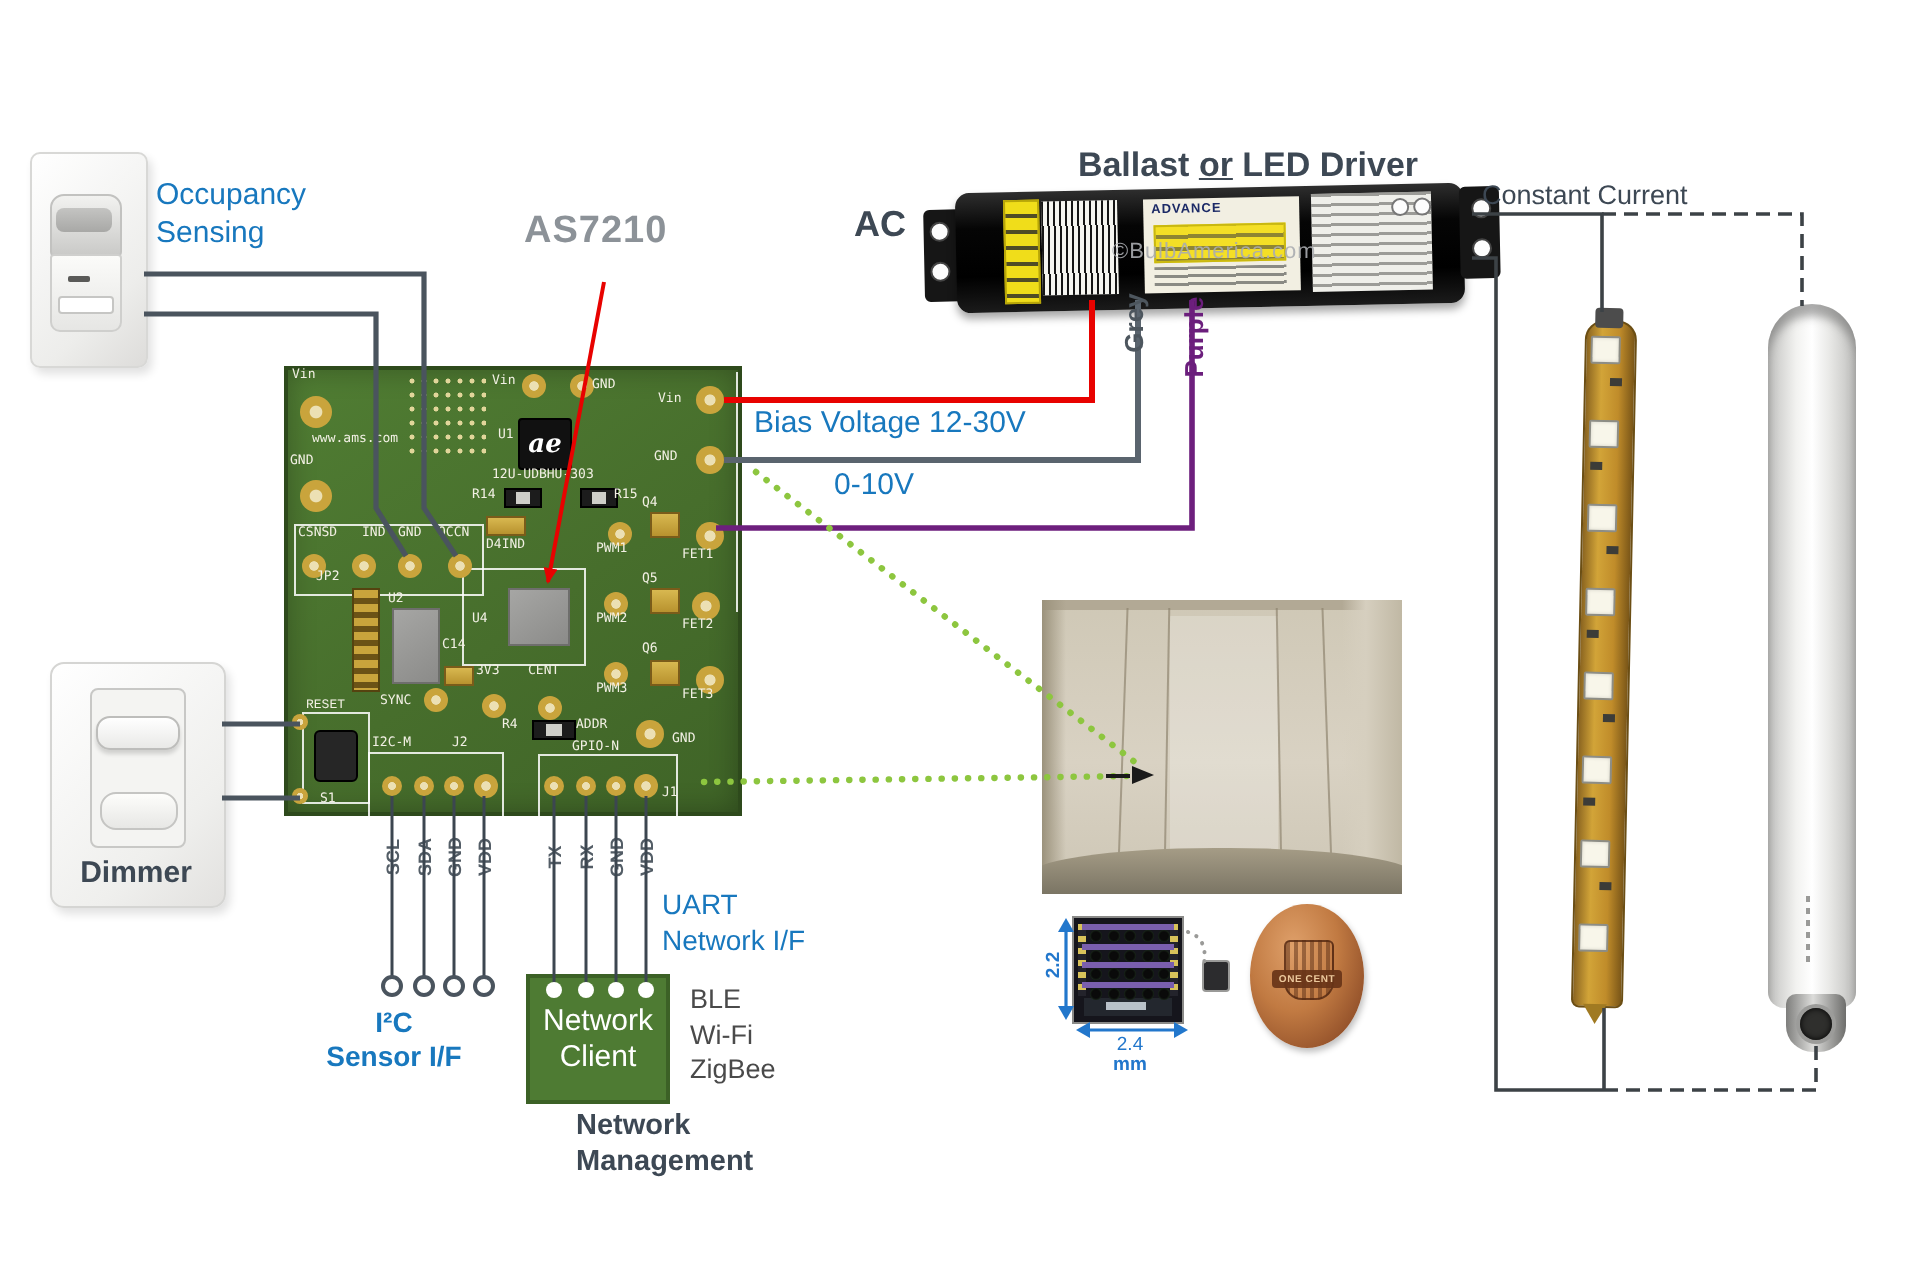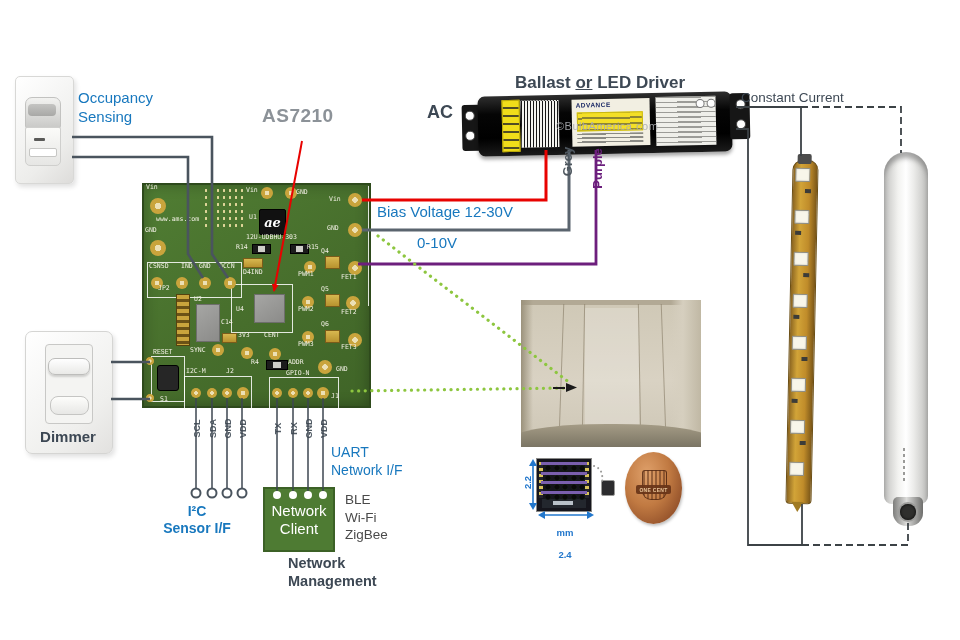--- a/index.html
+++ b/index.html
@@ -115,35 +115,35 @@
     border-radius:3px 3px 9px 9px;background:repeating-linear-gradient(90deg,rgba(90,46,22,.5) 0 2px,transparent 2px 4px);}
   #penny-band{position:absolute;left:11px;top:33px;width:35px;height:9px;background:rgba(104,52,24,.92);border-radius:2px;
     display:flex;align-items:center;justify-content:center;font-size:5px;font-weight:bold;color:#ecc89c;letter-spacing:.3px;}
   
   #netbox{left:263px;top:487px;width:72px;height:65px;background:#4E7B33;border:2px solid #3c6126;box-sizing:border-box;
     display:flex;flex-direction:column;align-items:center;justify-content:center;color:#fff;font-size:15px;line-height:18px;}
   .netdot{position:absolute;top:491px;width:8px;height:8px;border-radius:50%;background:#fff;}
   
   #occ-label{left:78px;top:88px;font-size:15px;line-height:19px;}
   #as7210{left:262px;top:105px;font-size:19px;font-weight:bold;color:#8C9298;letter-spacing:.5px;}
-  #bal-title{left:500px;top:73px;width:200px;text-align:center;font-size:17px;font-weight:bold;}
+  #bal-title{left:524px;top:73px;width:200px;text-align:center;font-size:17px;font-weight:bold;}
   #ac{left:427px;top:102px;font-size:18px;font-weight:bold;}
   #cc{left:741px;top:90px;font-size:13.5px;}
   #bias{left:377px;top:203px;font-size:15px;}
   #v010{left:417px;top:234px;font-size:15px;}
   #greylbl{left:547px;top:154px;width:40px;text-align:center;font-size:13px;font-weight:600;color:#4d565e;}
   #purplelbl{left:572px;top:161px;width:50px;text-align:center;font-size:13px;font-weight:bold;color:#6B1E7C;}
   #lum-title{left:520px;top:277px;width:166px;text-align:center;font-size:17px;font-weight:bold;}
   #dim-label{left:28px;top:428px;width:80px;text-align:center;font-size:15px;font-weight:bold;}
   #i2c-label{left:147px;top:503px;width:100px;text-align:center;font-size:14px;font-weight:bold;line-height:17px;}
   #uart-label{left:331px;top:444px;font-size:14px;line-height:17.5px;}
   #protocols{left:345px;top:491px;font-size:13.5px;line-height:17.5px;color:#4a4a4a;}
   #netmgmt{left:288px;top:554px;font-size:14.5px;font-weight:bold;line-height:18px;}
   #dim22{left:512px;top:477px;width:30px;text-align:center;font-size:9.5px;font-weight:bold;color:#2277CC;transform:rotate(-90deg);}
-  #dim24{left:550px;top:517px;width:30px;text-align:center;font-size:9.5px;font-weight:bold;color:#2277CC;margin-top:32px;}
+  #dim24{left:550px;top:517px;width:30px;text-align:center;font-size:9.5px;font-weight:normal;color:#2277CC;}
   #dimmm{left:550px;top:527px;width:30px;text-align:center;font-size:9.5px;font-weight:bold;color:#2277CC;}
   svg{position:absolute;left:0;top:0;}
 </style>
 </head>
 <body>
 
 <div id="stage">
 
   <div class="abs" id="occ-plate"></div>
   <div class="abs" id="occ-head"></div>

